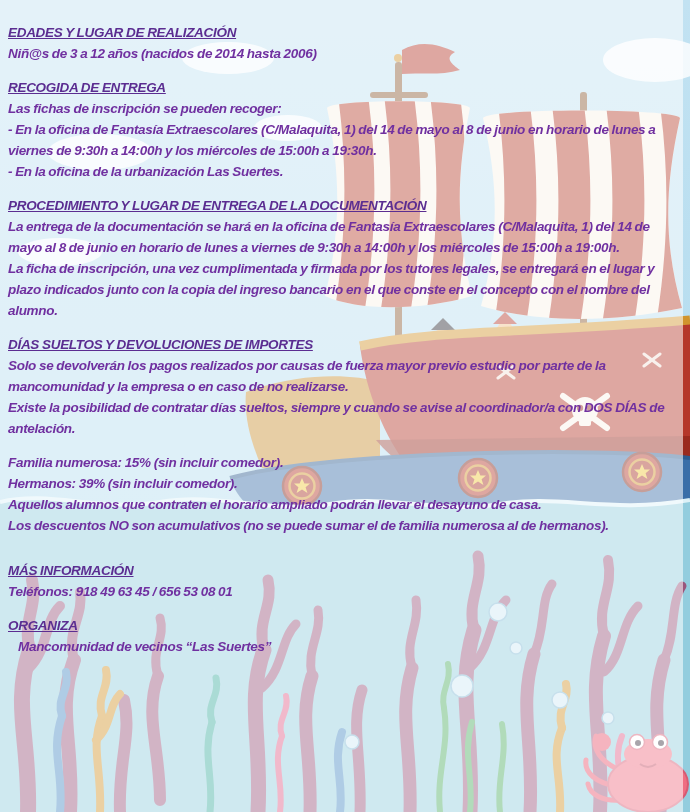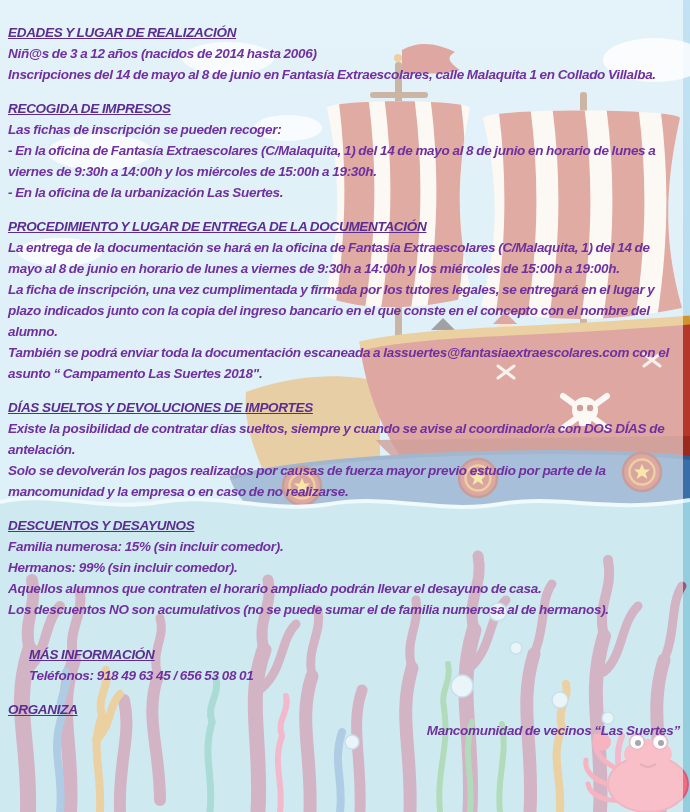--- a/index.html
+++ b/index.html
@@ -7,25 +7,25 @@
   .page{position:relative;width:690px;height:812px;overflow:hidden;
         font-family:"Liberation Sans",sans-serif;}
   .bg{position:absolute;left:0;top:0;width:690px;height:812px;}
   .veil{position:absolute;left:0;top:0;width:683px;height:812px;
         background:rgba(255,255,255,0.56);pointer-events:none;}
   .content{position:absolute;left:0;top:16px;width:690px;height:812px;
         box-sizing:border-box;padding:6px 10px 0 8px;
         color:#7030a0;font-weight:bold;font-style:italic;
         font-size:13.5px;line-height:21px;letter-spacing:-0.3px;word-spacing:-0.5px;}
   .content section{margin:0 0 13px 0;}
-  .content section.gap-lg{margin-top:24px;margin-left:21px;}
+  .content section.gap-lg{margin-top:24px;}
   .content h2{margin:0;font-size:13.5px;line-height:21px;font-weight:bold;font-style:italic;
         color:#5b2d91;text-decoration:underline;}
   .content p{margin:0;}
-  .content p.indent{padding-left:10px;text-align:right;}
+  .content p.indent{padding-left:10px;}
 </style>
 </head>
 <body>
 
 <div class="page">
 
   <svg class="bg" viewBox="0 0 690 812">
     <defs>
       <linearGradient id="skyg" x1="0" y1="0" x2="0" y2="1">
         <stop offset="0" stop-color="#c2e2f2"></stop>
@@ -223,47 +223,44 @@
     </g>
   </svg>
 
   <div class="veil"></div>
 
   <main class="content">
 
     <section>
       <h2>EDADES Y LUGAR DE REALIZACIÓN</h2>
       <p>Niñ@s de 3 a 12 años (nacidos de 2014 hasta 2006)</p>
-      <p>Inscripciones del 14 de mayo al 8 de junio en Fantasía Extraescolares, calle Malaquita 1 en Collado Villalba.</p>
-    </section>
-
-    <section>
-      <h2>RECOGIDA DE IMPRESOS</h2>
+    </section>
+
+    <section>
+      <h2>RECOGIDA DE ENTREGA</h2>
       <p>Las fichas de inscripción se pueden recoger:</p>
       <p>- En la oficina de Fantasía Extraescolares (C/Malaquita, 1) del 14 de mayo al 8 de junio en horario de lunes a viernes de 9:30h a 14:00h y los miércoles de 15:00h a 19:30h.</p>
       <p>- En la oficina de la urbanización Las Suertes.</p>
     </section>
 
     <section>
       <h2>PROCEDIMIENTO Y LUGAR DE ENTREGA DE LA DOCUMENTACIÓN</h2>
       <p>La entrega de la documentación se hará en la oficina de Fantasía Extraescolares (C/Malaquita, 1) del 14 de mayo al 8 de junio en horario de lunes a viernes de 9:30h a 14:00h y los miércoles de 15:00h a 19:00h.</p>
       <p>La ficha de inscripción, una vez cumplimentada y firmada por los tutores legales, se entregará en el lugar y plazo indicados junto con la copia del ingreso bancario en el que conste en el concepto con el nombre del alumno.</p>
-      <p>También se podrá enviar toda la documentación escaneada a lassuertes@fantasiaextraescolares.com con el asunto “ Campamento Las Suertes 2018".</p>
     </section>
 
     <section>
       <h2>DÍAS SUELTOS Y DEVOLUCIONES DE IMPORTES</h2>
+      <p>Solo se devolverán los pagos realizados por causas de fuerza mayor previo estudio por parte de la mancomunidad y la empresa o en caso de no realizarse.</p>
       <p>Existe la posibilidad de contratar días sueltos, siempre y cuando se avise al coordinador/a con DOS DÍAS de antelación.</p>
-      <p>Solo se devolverán los pagos realizados por causas de fuerza mayor previo estudio por parte de la mancomunidad y la empresa o en caso de no realizarse.</p>
-    </section>
-
-    <section>
-      <h2>DESCUENTOS Y DESAYUNOS</h2>
+    </section>
+
+    <section>
       <p>Familia numerosa: 15% (sin incluir comedor).</p>
-      <p>Hermanos: 99% (sin incluir comedor).</p>
+      <p>Hermanos: 39% (sin incluir comedor).</p>
       <p>Aquellos alumnos que contraten el horario ampliado podrán llevar el desayuno de casa.</p>
       <p>Los descuentos NO son acumulativos (no se puede sumar el de familia numerosa al de hermanos).</p>
     </section>
 
     <section class="gap-lg">
       <h2>MÁS INFORMACIÓN</h2>
       <p>Teléfonos: 918 49 63 45 / 656 53 08 01</p>
     </section>
 
     <section>

